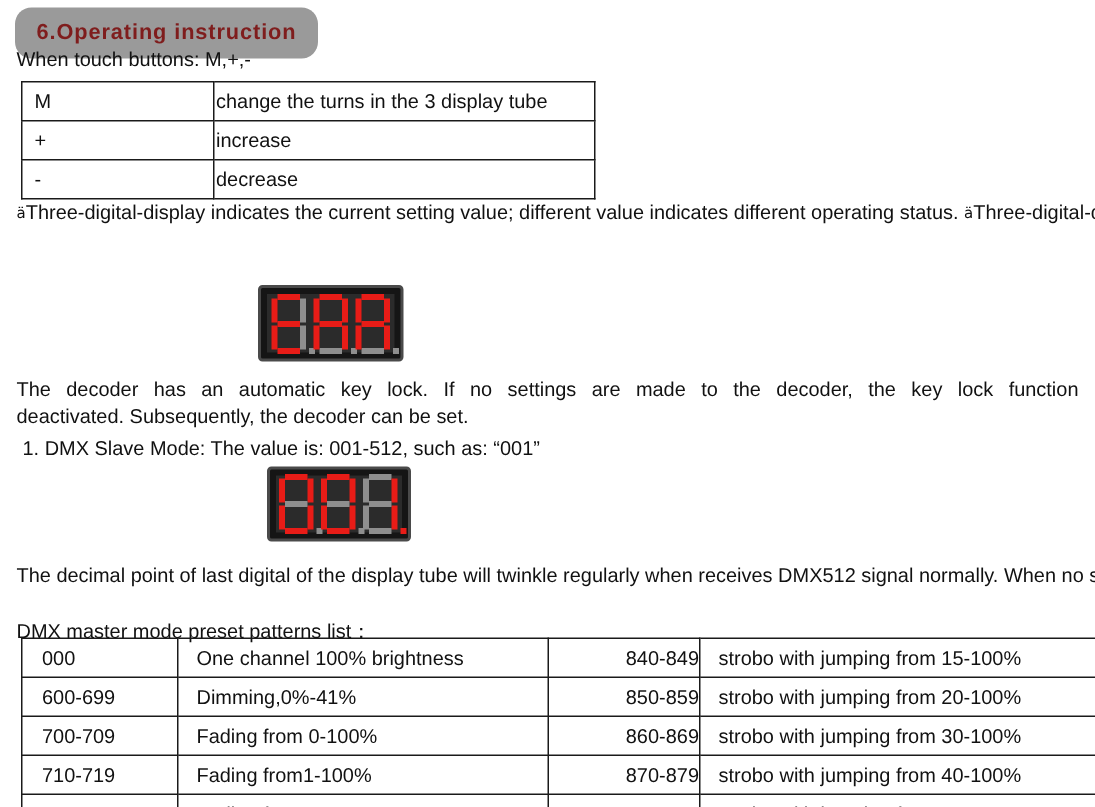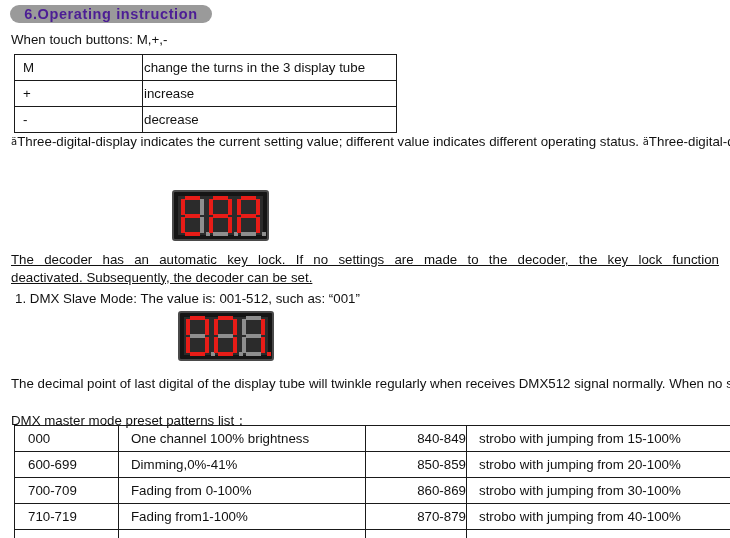--- a/index.html
+++ b/index.html
@@ -15,24 +15,24 @@
     overflow: hidden;
     position: relative;
   }
 
   
   .section-badge {
     position: absolute;
     left: 10px;
     top: 5px;
     width: 202px;
-    height: 18px;
+    height: 34px;
     background: #9a9a9a;
     border-radius: 11px;
-    color: #4c1d95;
+    color: #7f1d1d;
     font-size: 14.5px;
     font-weight: bold;
     letter-spacing: 0.6px;
     display: flex;
     align-items: center;
     justify-content: center;
     box-sizing: border-box;
   }
 
   
@@ -57,21 +57,20 @@
   .bullet-glyph {
     font-family: "DejaVu Sans", sans-serif;
     font-size: 10px;
     vertical-align: 1px;
   }
 
   .keylock-block {
     left: 11px;
     top: 251px;
     width: 708px;
-    text-decoration: underline;
   }
   .keylock-block .ln-j {
     display: block;
     text-align: justify;
     text-align-last: justify;
     white-space: normal;
   }
   .keylock-block .ln-last {
     display: block;
     white-space: nowrap;

